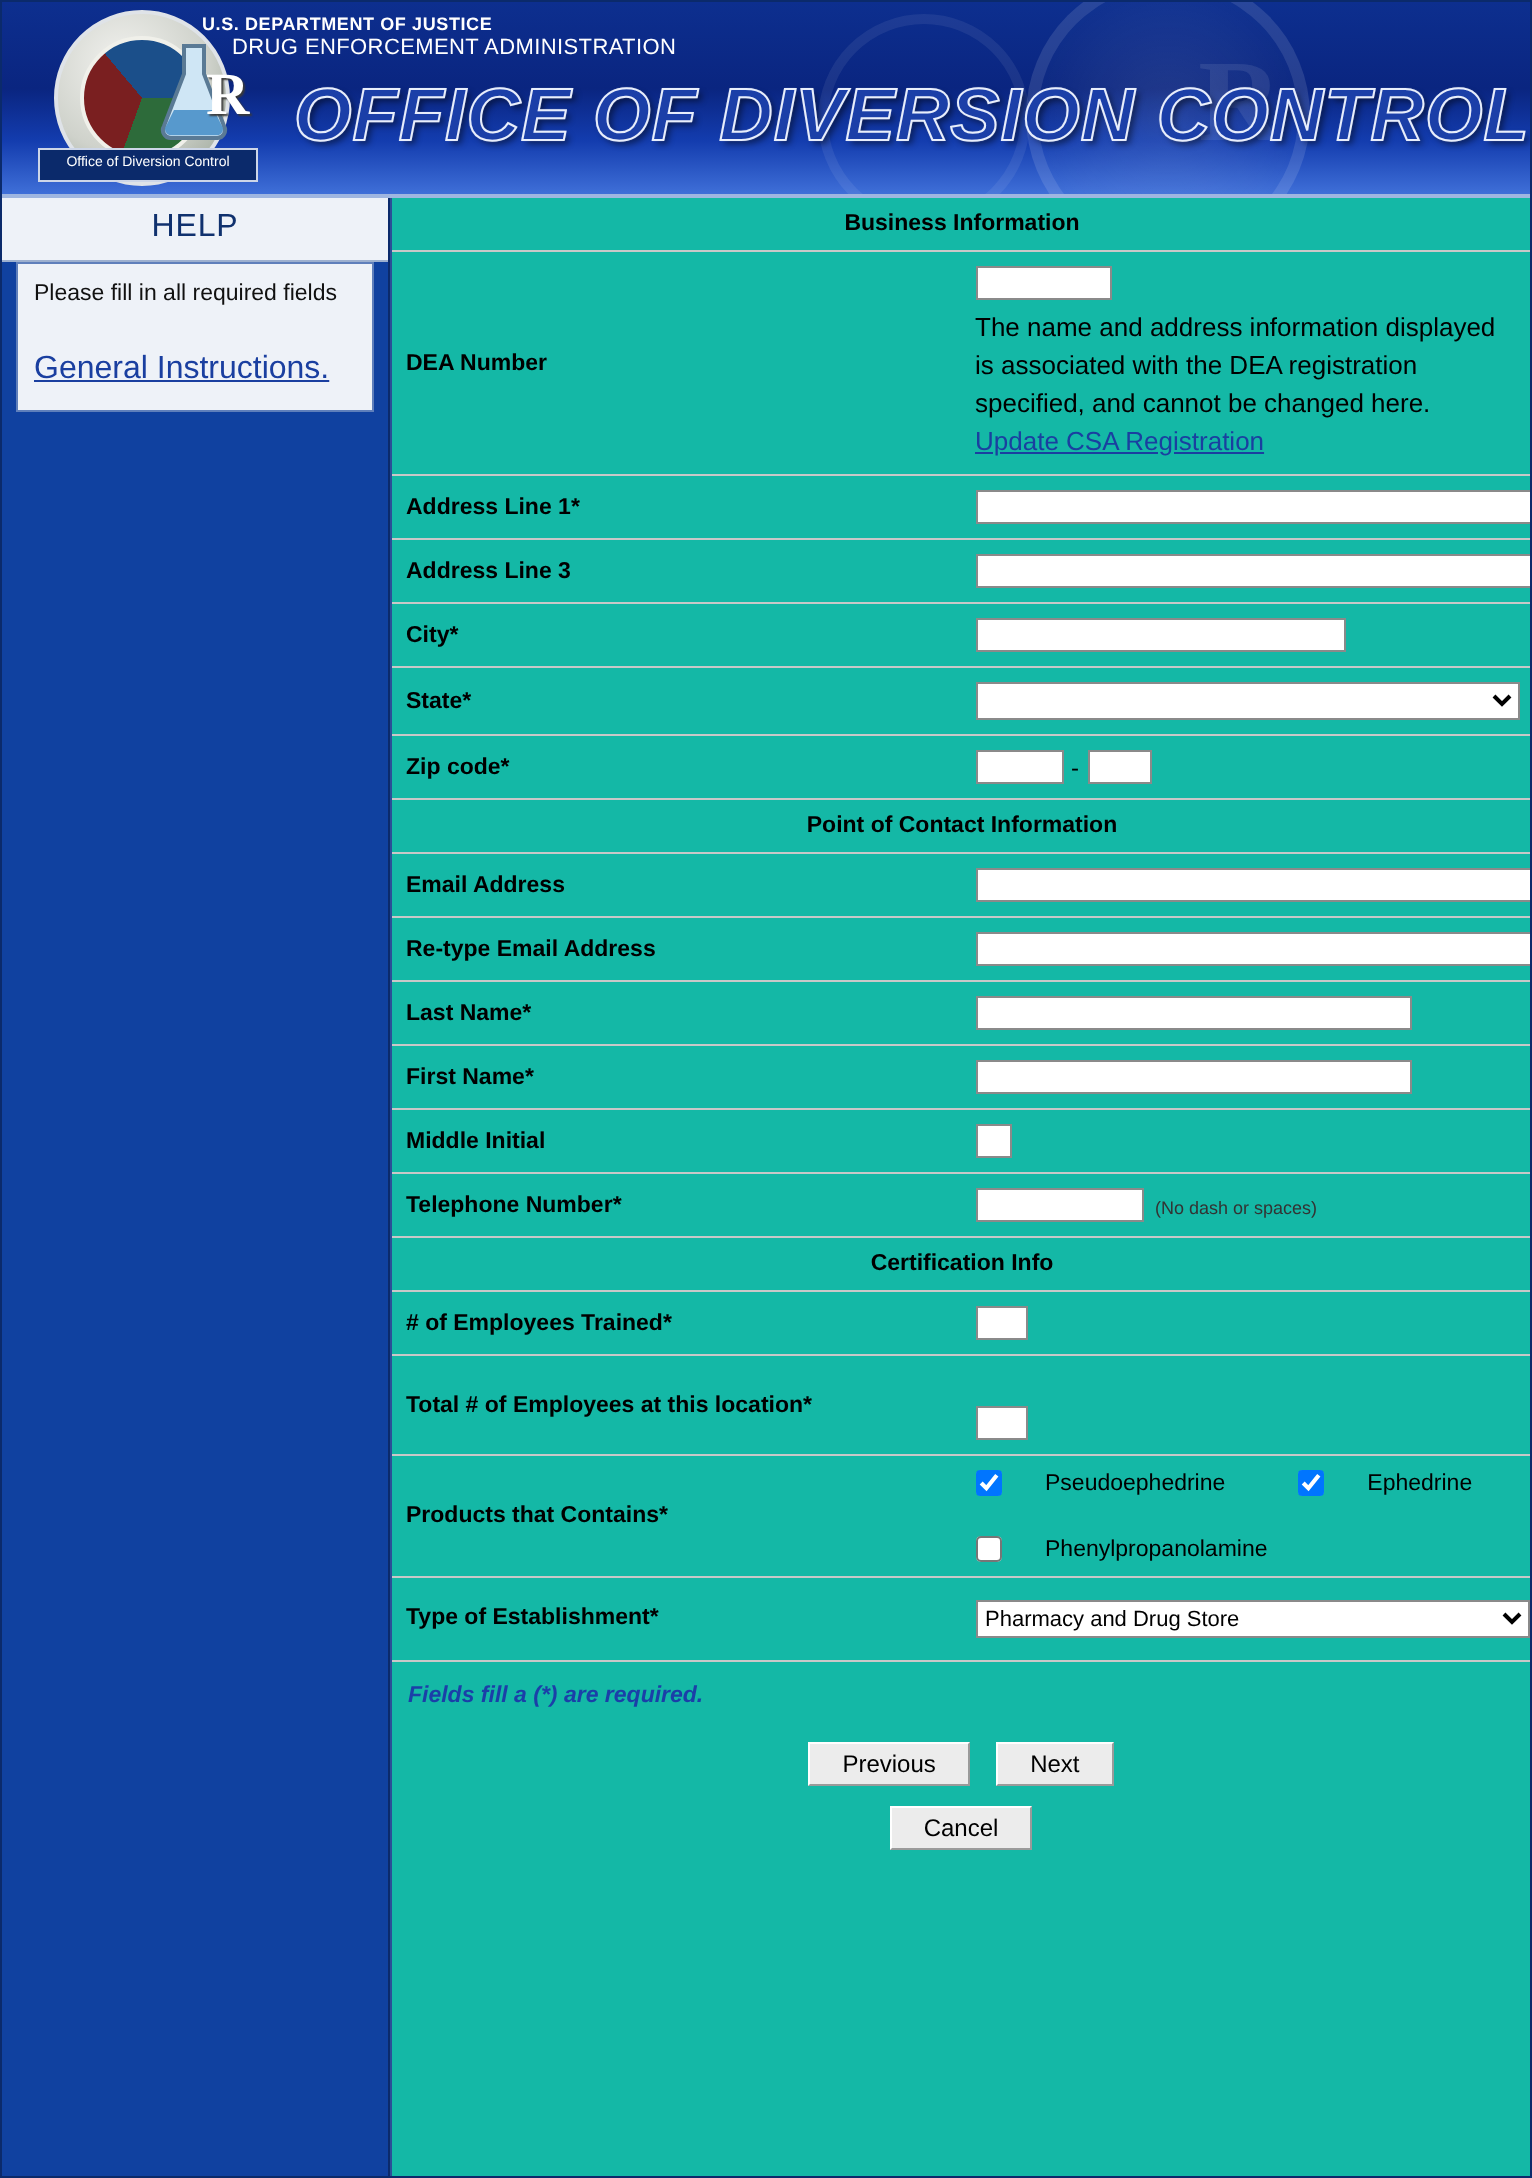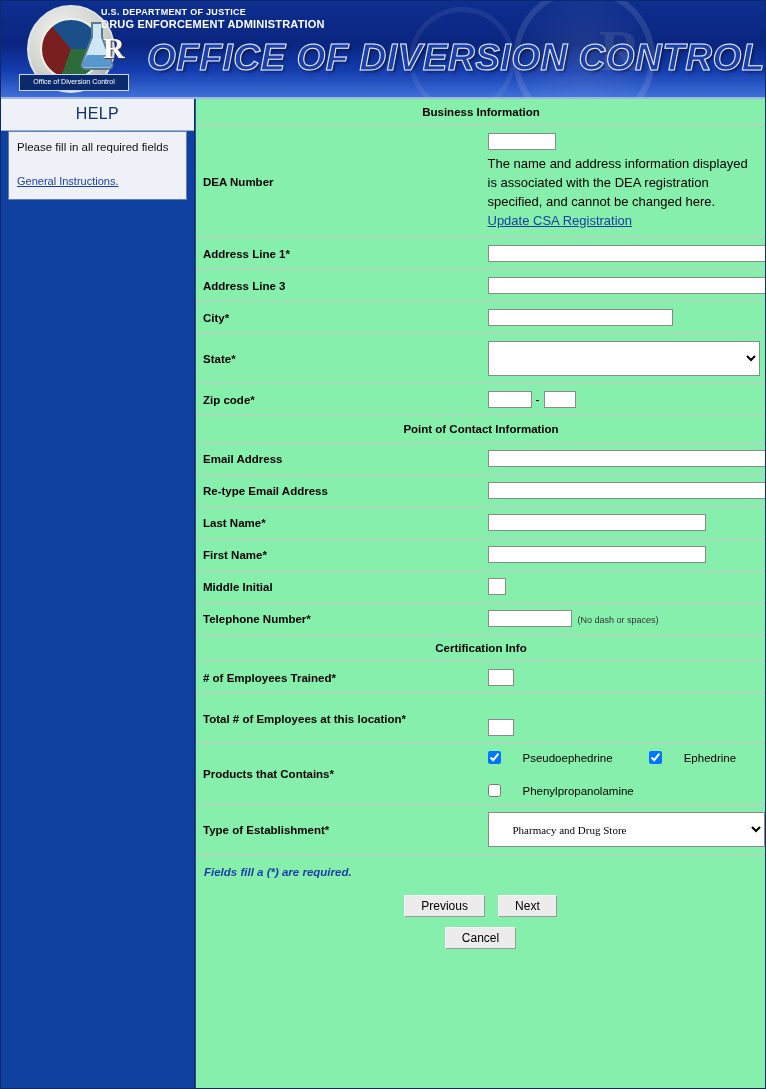--- a/index.html
+++ b/index.html
@@ -118,25 +118,25 @@
     position: absolute;
     left: 100px;
     top: 6px;
     color: #ffffff;
     font-size: 9px;
     font-weight: bold;
     letter-spacing: 0.3px;
   }
   .banner-line2 {
     position: absolute;
-    left: 100px;
+    left: 115px;
     top: 17px;
     color: #ffffff;
     font-size: 11px;
-    font-weight: bold;
+    font-weight: normal;
     letter-spacing: 0.2px;
   }
   .banner-title {
     position: absolute;
     left: 146px;
     top: 36px;
     color: #1b3fa8;
     font-size: 37px;
     font-weight: bold;
     font-style: italic;
@@ -174,28 +174,28 @@
     padding: 8px 8px 10px 8px;
     font-size: 11.5px;
     color: #111111;
     line-height: 1.35;
   }
   .help-link {
     display: inline-block;
     margin-top: 18px;
     color: #1a3fa0;
     text-decoration: underline;
-    font-size: 11px;
+    font-size: 16px;
     cursor: pointer;
   }
 
   
   .main {
     flex: 1;
-    background: #86efac;
+    background: #14b8a6;
     border-left: 1px solid #2b4f97;
     box-sizing: border-box;
   }
   table.form {
     width: 100%;
     border-collapse: collapse;
     table-layout: fixed;
   }
   table.form td {
     border-bottom: 1px solid #c8c8c8;
@@ -225,25 +225,24 @@
     background: #ffffff;
     height: 17px;
     font-size: 12px;
     font-family: "Liberation Sans", sans-serif;
     padding: 0 3px;
     box-sizing: border-box;
   }
   select {
     border: 1px solid #8a8a8a;
     background: #ffffff;
-    height: 35px;
+    height: 19px;
     font-size: 11px;
-    font-family: Liberation Serif, serif;
+    font-family: Liberation Sans, sans-serif;
     box-sizing: border-box;
-    padding-left: 20px;
   }
   .dea-text {
     font-size: 13px;
     line-height: 1.45;
     color: #000000;
     margin-top: 5px;
   }
   .dea-text a { color: #1a3fa0; text-decoration: underline; }
   .note {
     font-size: 9px;

